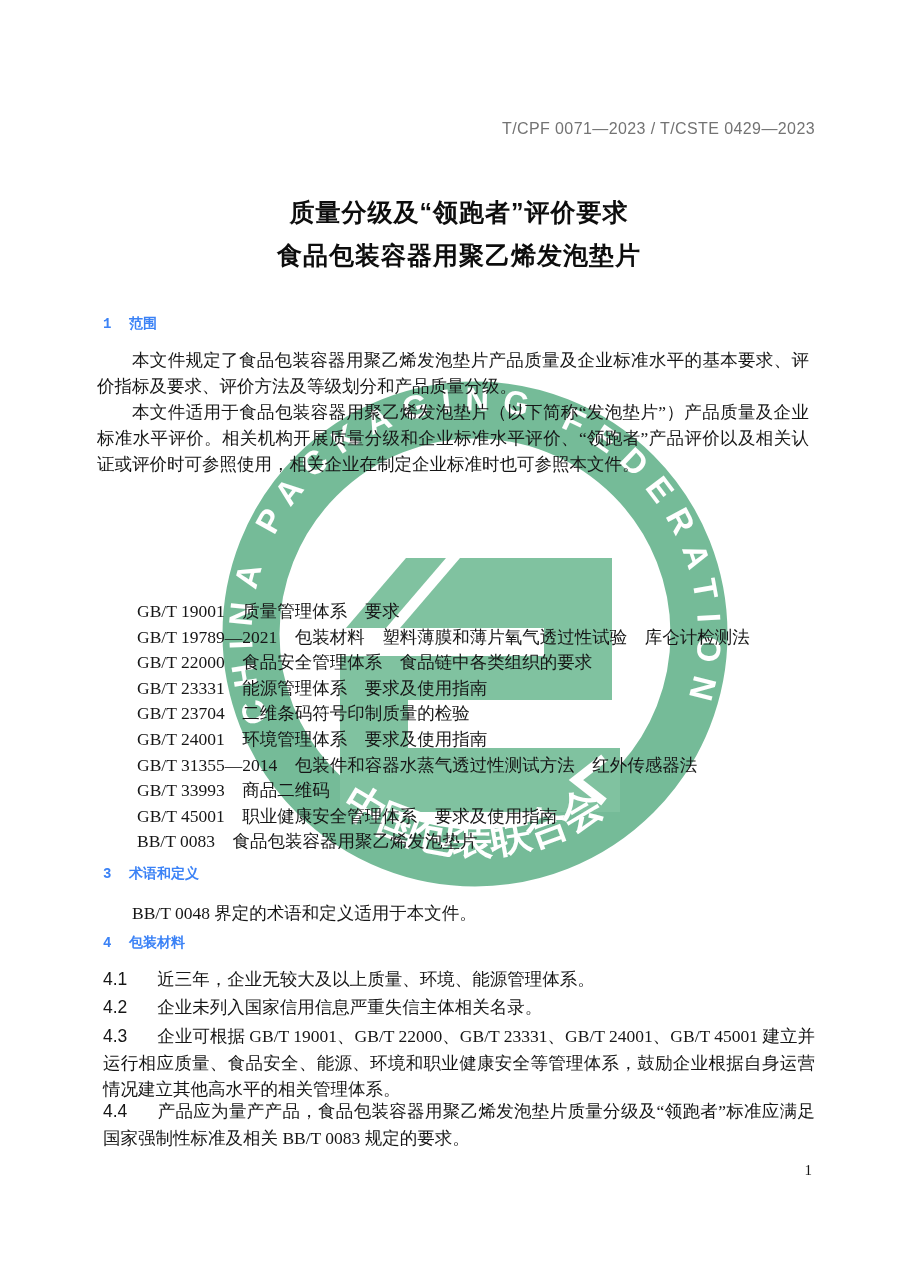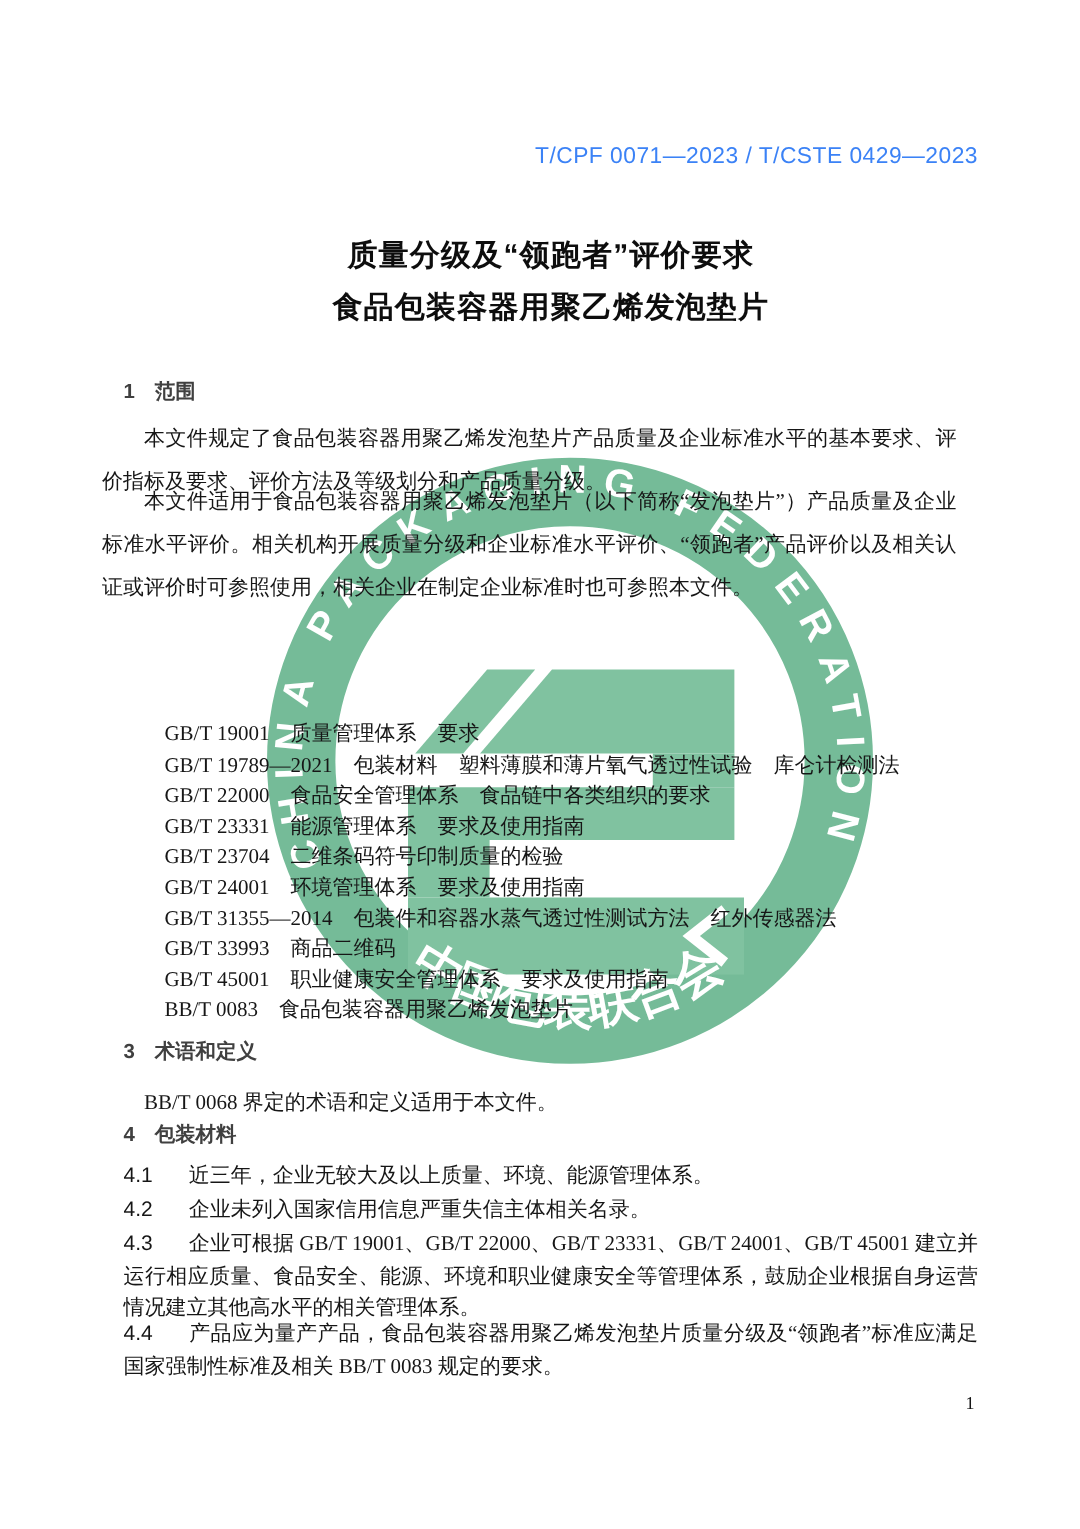--- a/index.html
+++ b/index.html
@@ -15,38 +15,38 @@
   
   .watermark{
     position:absolute;left:0;top:0;width:900px;height:1274px;
     z-index:0;pointer-events:none;
   }
   
   .txt{position:absolute;z-index:1;}
   .doc-codes{
     top:120px;right:85px;
     font-family:"Liberation Sans","DejaVu Sans",sans-serif;
-    font-size:19px;letter-spacing:.4px;color:#3b82f6;
+    font-size:16px;letter-spacing:.4px;color:#737373;
   }
   .title{
     left:103px;width:712px;text-align:center;
     font-family:"Liberation Sans","DejaVu Sans",sans-serif;
     font-weight:bold;font-size:25px;color:#0d0d0d;letter-spacing:1px;
   }
   .title1{top:196px;}
   .title2{top:239px;}
   .sec-head{
     left:103px;width:712px;
-    font-family:Liberation Sans, sans-serif;
-    font-weight:bold;font-size:17px;color:#404040;
+    font-family:Liberation Mono, monospace;
+    font-weight:bold;font-size:14px;color:#3b82f6;
   }
   .sec-head .no{display:inline-block;min-width:26px;}
   .para{
-    left:85px;width:712px;
-    font-size:17.5px;line-height:36px;
+    left:97px;width:712px;
+    font-size:17.5px;line-height:26px;
     text-align:justify;
   }
   .indent{text-indent:2em;}
   .refs{
     left:103px;width:712px;
     font-size:17.5px;line-height:25.6px;
   }
   .refs .ref-item{padding-left:34px;}
   .clause{
     left:103px;width:712px;
@@ -116,21 +116,21 @@
     <div class="ref-item">GB/T 24001　环境管理体系　要求及使用指南</div>
     <div class="ref-item">GB/T 31355—2014　包装件和容器水蒸气透过性测试方法　红外传感器法</div>
     <div class="ref-item">GB/T 33993　商品二维码</div>
     <div class="ref-item">GB/T 45001　职业健康安全管理体系　要求及使用指南</div>
     <div class="ref-item">BB/T 0083　食品包装容器用聚乙烯发泡垫片</div>
   </div>
 
   <div class="txt sec-head" style="top:865px">
     <span class="no">3</span><span>术语和定义</span>
   </div>
-  <div class="txt para indent" style="top:900px">BB/T 0068 界定的术语和定义适用于本文件。</div>
+  <div class="txt para indent" style="top:900px">BB/T 0048 界定的术语和定义适用于本文件。</div>
 
   <div class="txt sec-head" style="top:934px">
     <span class="no">4</span><span>包装材料</span>
   </div>
   <div class="txt clause" style="top:966px">
     <span class="num">4.1</span><span>近三年，企业无较大及以上质量、环境、能源管理体系。</span>
   </div>
   <div class="txt clause" style="top:994px">
     <span class="num">4.2</span><span>企业未列入国家信用信息严重失信主体相关名录。</span>
   </div>

